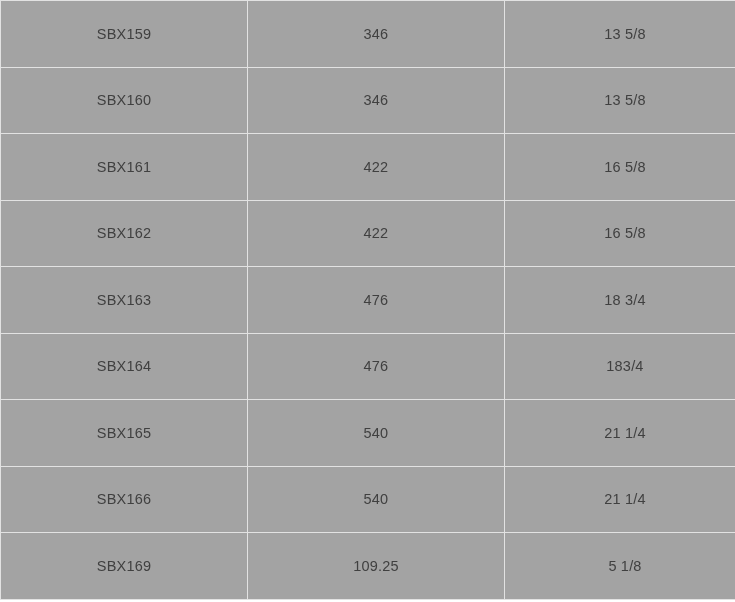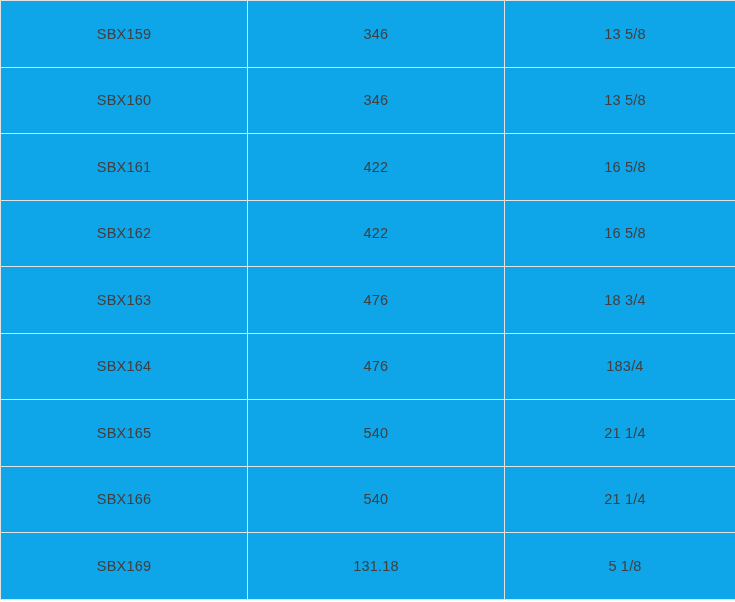--- a/index.html
+++ b/index.html
@@ -31,21 +31,21 @@
   }
   table.data-table td {
     border: 1px solid #e2e2e2;
     text-align: center;
     vertical-align: middle;
     font-size: 14.5px;
     color: #404040;
     font-family: "Liberation Sans", sans-serif;
     letter-spacing: 0.2px;
     padding: 0 4px;
-    background: #0ea5e9;
+    background: #a3a3a3;
   }
   table.data-table td.col-code { width: 238px; }
   table.data-table td.col-num  { width: 248px; text-align: center; }
   table.data-table td.col-frac { width: 232px; }
   
   table.data-table tr:first-child td {
     border-top: 1px solid #e2e2e2;
   }
 </style>
 </head>
@@ -98,19 +98,19 @@
       </tr>
 
       <tr>
         <td class="col-code">SBX166</td>
         <td class="col-num">540</td>
         <td class="col-frac">21 1/4</td>
       </tr>
 
       <tr>
         <td class="col-code">SBX169</td>
-        <td class="col-num">131.18</td>
+        <td class="col-num">109.25</td>
         <td class="col-frac">5 1/8</td>
       </tr>
 
     </tbody>
   </table>
 </div>
 
 </body></html>

